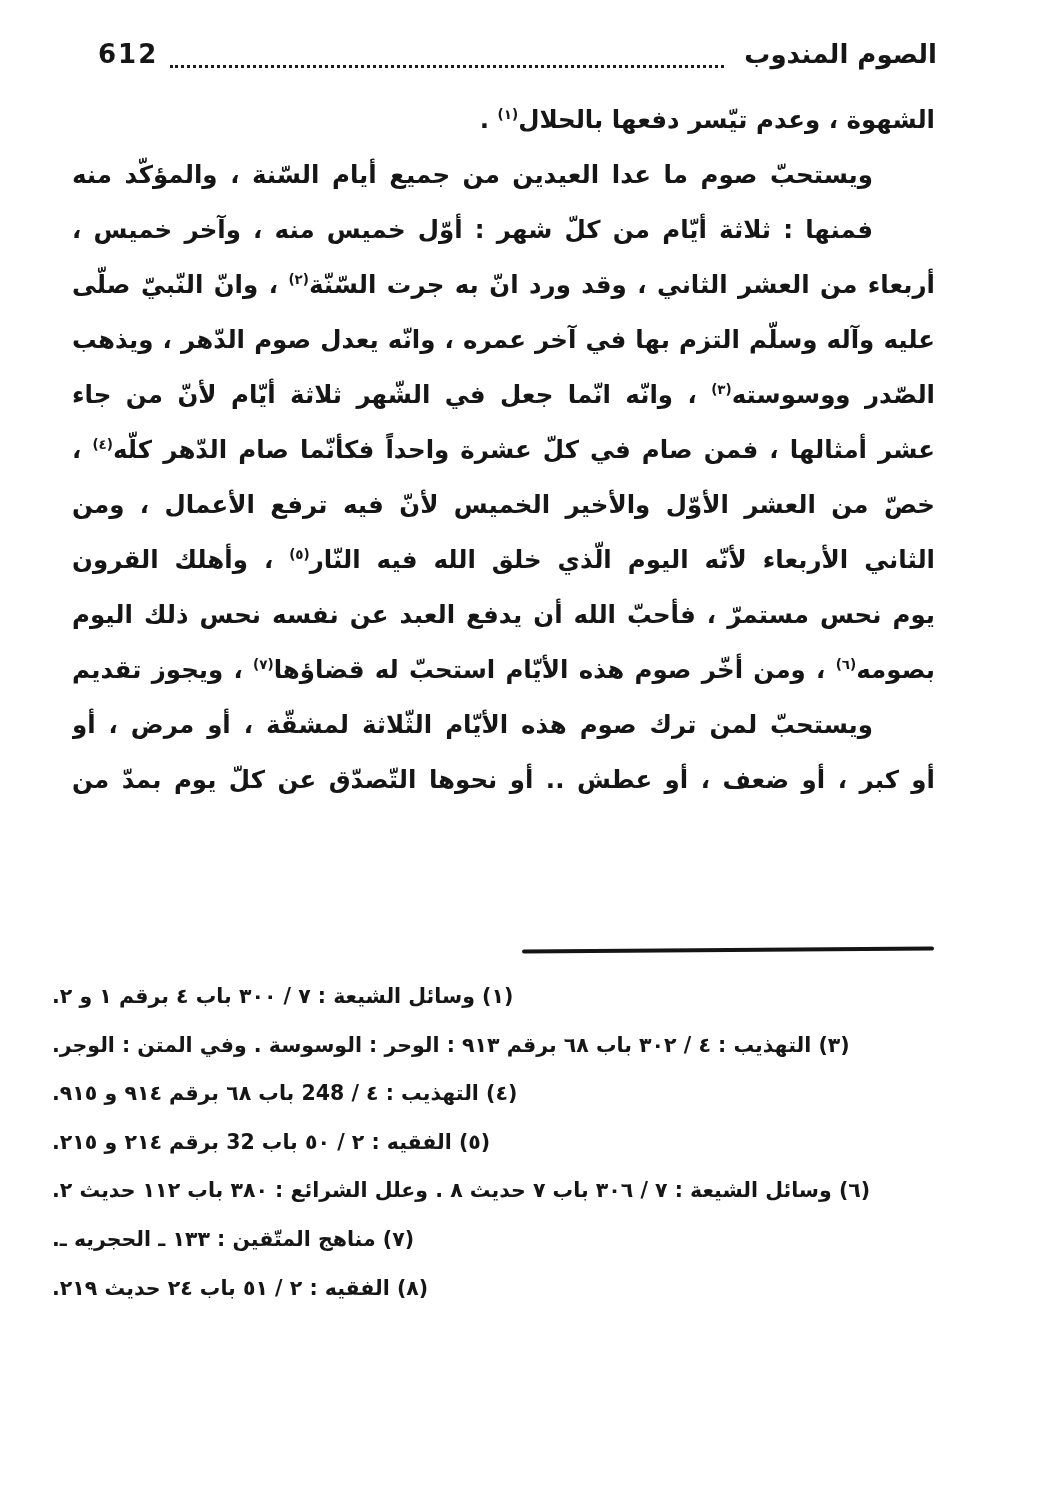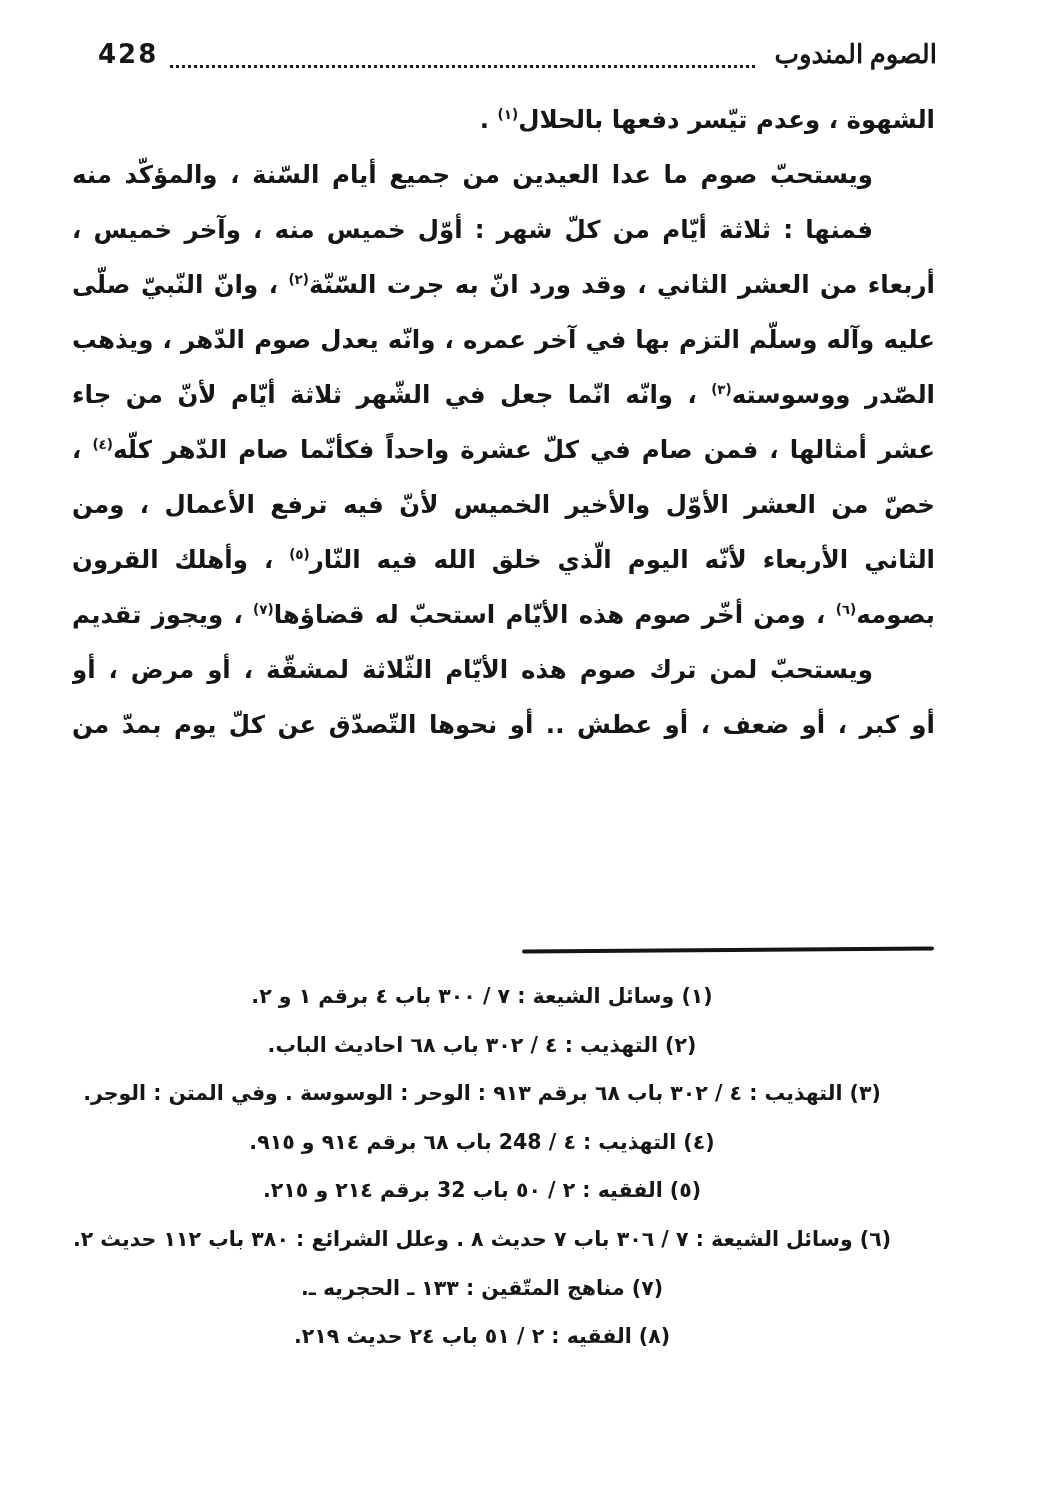--- a/index.html
+++ b/index.html
@@ -13,21 +13,21 @@
     font-family:"DejaVu Sans", sans-serif;
     font-weight:bold;
     overflow:hidden;
   }
   
   .header{
     position:absolute;top:34px;right:104px;left:98px;height:40px;
     display:flex;align-items:center;
     font-size:26px;
   }
-  .header .title{white-space:nowrap;font-family:Liberation Serif, serif;}
+  .header .title{white-space:nowrap;}
   .header .dots{
     flex:1;height:24px;
     border-bottom:3.4px dotted #1c1c1c;
     margin:0 20px 0 12px;
   }
   .header .pagenum{white-space:nowrap;letter-spacing:2px;}
   
   .body{
     position:absolute;top:92px;right:106px;left:72px;
     font-size:24.5px;
@@ -49,54 +49,54 @@
     background:#151515;border-radius:2px;
     transform:rotate(-0.45deg);
   }
   
   .footnotes{
     position:absolute;top:972px;right:129px;left:52px;
     font-size:20.5px;
   }
   .fnline{
     height:48.6px;line-height:48.6px;
-    text-align:center;white-space:nowrap;overflow:visible;
+    text-align:left;white-space:nowrap;overflow:visible;
   }
 </style>
 </head>
 <body>
 
 <div class="page">
 
   <div class="header">
     <span class="title">الصوم المندوب</span>
     <span class="dots"></span>
-    <span class="pagenum">428</span>
+    <span class="pagenum">612</span>
   </div>
 
   <div class="body">
       <div class="bodyline">الشهوة ، وعدم تيّسر دفعها بالحلال<sup class="fnref">(١)</sup> .</div>
       <div class="bodyline indent fill">ويستحبّ صوم ما عدا العيدين من جميع أيام السّنة ، والمؤكّد منه صوم</div>
       <div class="bodyline indent fill">فمنها : ثلاثة أيّام من كلّ شهر : أوّل خميس منه ، وآخر خميس ، وأوّل</div>
       <div class="bodyline fill">أربعاء من العشر الثاني ، وقد ورد انّ به جرت السّنّة<sup class="fnref">(٢)</sup> ، وانّ النّبيّ صلّى الله</div>
       <div class="bodyline fill">عليه وآله وسلّم التزم بها في آخر عمره ، وانّه يعدل صوم الدّهر ، ويذهب بوحر</div>
       <div class="bodyline fill">الصّدر ووسوسته<sup class="fnref">(٣)</sup> ، وانّه انّما جعل في الشّهر ثلاثة أيّام لأنّ من جاء بالحسنة فله</div>
       <div class="bodyline fill">عشر أمثالها ، فمن صام في كلّ عشرة واحداً فكأنّما صام الدّهر كلّه<sup class="fnref">(٤)</sup> ، وانّما</div>
       <div class="bodyline fill">خصّ من العشر الأوّل والأخير الخميس لأنّ فيه ترفع الأعمال ، ومن العشر</div>
       <div class="bodyline fill">الثاني الأربعاء لأنّه اليوم الّذي خلق الله فيه النّار<sup class="fnref">(٥)</sup> ، وأهلك القرون الأولى ، وهو</div>
+      <div class="bodyline fill">يوم نحس مستمرّ ، فأحبّ الله أن يدفع العبد عن نفسه نحس ذلك اليوم</div>
       <div class="bodyline fill">بصومه<sup class="fnref">(٦)</sup> ، ومن أخّر صوم هذه الأيّام استحبّ له قضاؤها<sup class="fnref">(٧)</sup> ، ويجوز تقديم ما</div>
       <div class="bodyline indent fill">ويستحبّ لمن ترك صوم هذه الأيّام الثّلاثة لمشقّة ، أو مرض ، أو سفر ،</div>
       <div class="bodyline fill">أو كبر ، أو ضعف ، أو عطش .. أو نحوها التّصدّق عن كلّ يوم بمدّ من طعام</div>
     </div>
 
   <div class="fnsep"></div>
 
   <div class="footnotes">
       <div class="fnline">(١) وسائل الشيعة : ٧ / ٣٠٠ باب ٤ برقم ١ و ٢.</div>
-      <div class="fnline">(٢) التهذيب : ٤ / ٣٠٢ باب ٦٨ احاديث الباب.</div>
       <div class="fnline">(٣) التهذيب : ٤ / ٣٠٢ باب ٦٨ برقم ٩١٣ : الوحر : الوسوسة . وفي المتن : الوجر.</div>
       <div class="fnline">(٤) التهذيب : ٤ / 248 باب ٦٨ برقم ٩١٤ و ٩١٥.</div>
       <div class="fnline">(٥) الفقيه : ٢ / ٥٠ باب 32 برقم ٢١٤ و ٢١٥.</div>
       <div class="fnline">(٦) وسائل الشيعة : ٧ / ٣٠٦ باب ٧ حديث ٨ . وعلل الشرائع : ٣٨٠ باب ١١٢ حديث ٢.</div>
       <div class="fnline">(٧) مناهج المتّقين : ١٣٣ ـ الحجريه ـ.</div>
       <div class="fnline">(٨) الفقيه : ٢ / ٥١ باب ٢٤ حديث ٢١٩.</div>
     </div>
 
 </div>
 

